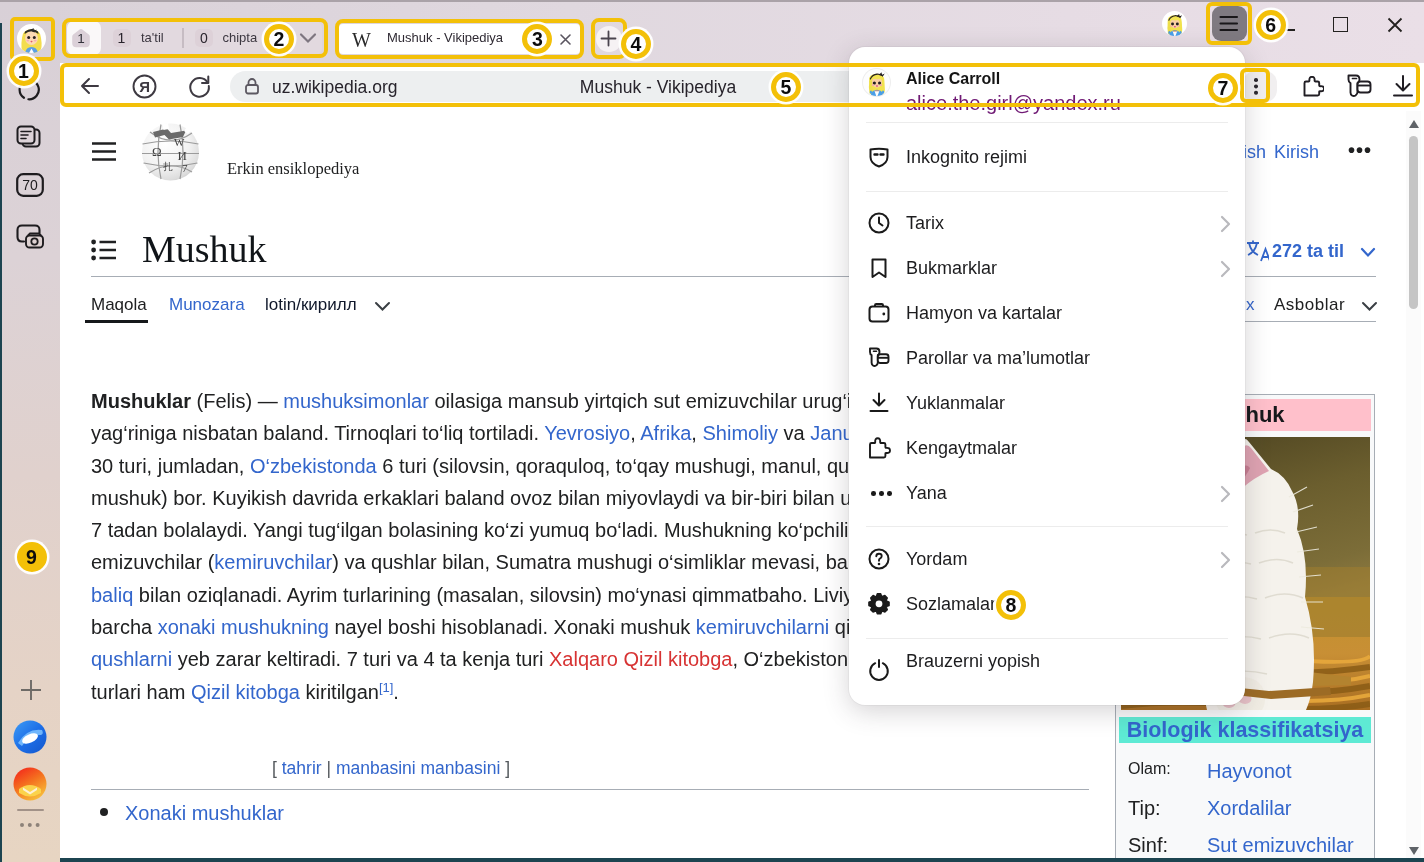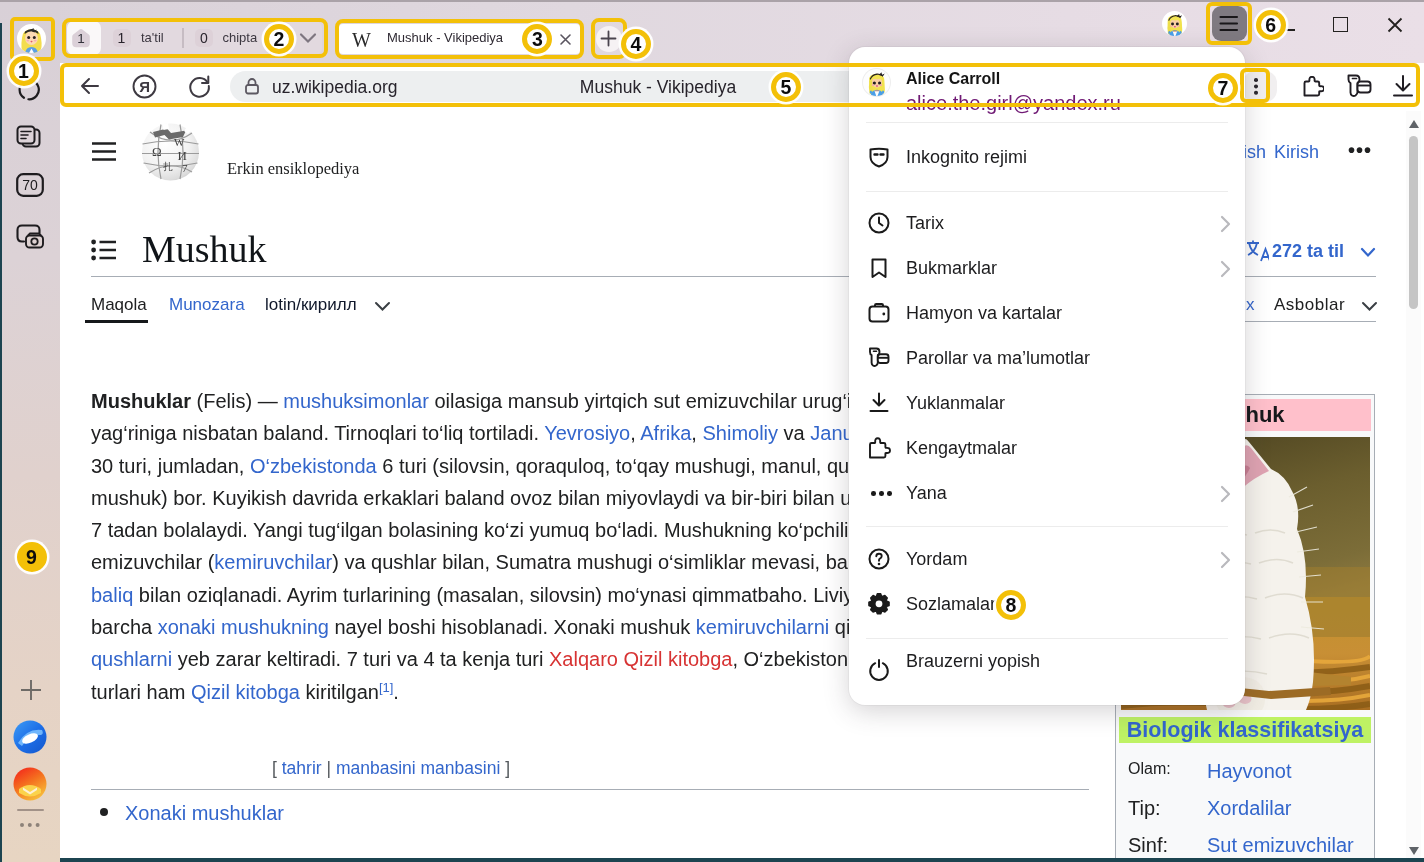--- a/index.html
+++ b/index.html
@@ -244,21 +244,21 @@
       <path d="M100 100 Q112 94 126 98 M134 96 Q150 90 164 96 M96 130 Q112 122 130 127 M138 126 Q156 119 172 126 M94 165 Q114 156 136 162 M144 161 Q164 153 182 161 M92 205 Q116 196 140 202 M148 201 Q170 193 188 201 M90 240 Q118 230 146 237"></path>
     </g>
     <g stroke="#eceade" stroke-width="1.2" fill="none" opacity="0.9">
       <path d="M168 60 L186 50 M172 75 L192 68 M175 95 L196 90 M176 115 L198 112 M178 140 L200 138 M180 165 L202 165 M180 190 L203 192"></path>
     </g>
     <path d="M96 258 Q100 242 118 240 Q138 239 143 254 Q146 266 141 273 L98 273 Q93 266 96 258Z" fill="#f1ede4"></path>
     <ellipse cx="108" cy="266" rx="6.5" ry="5" fill="#e5bcc3"></ellipse>
     <ellipse cx="124" cy="262" rx="6.5" ry="5" fill="#e8c2c8"></ellipse>
     <path d="M60 252 L150 262 L210 258 L209 250 L148 254 L62 245Z" fill="#9c6b25"></path>
   </svg>
-  <div class="abs" style="left:3px;top:322px;width:252px;height:26px;background:#bef264;text-align:center;font-size:21.5px;font-weight:bold;color:#36c;line-height:26px;">Biologik klassifikatsiya</div>
+  <div class="abs" style="left:3px;top:322px;width:252px;height:26px;background:#5eead4;text-align:center;font-size:21.5px;font-weight:bold;color:#36c;line-height:26px;">Biologik klassifikatsiya</div>
   <div class="abs" style="left:12px;top:365px;font-size:16px;color:#202122;">Olam:</div>
   <div class="abs blue" style="left:91px;top:365px;font-size:20px;">Hayvonot</div>
   <div class="abs" style="left:12px;top:402px;font-size:20px;color:#202122;">Tip:</div>
   <div class="abs blue" style="left:91px;top:402px;font-size:20px;">Xordalilar</div>
   <div class="abs" style="left:12px;top:439px;font-size:20px;color:#202122;">Sinf:</div>
   <div class="abs blue" style="left:91px;top:439px;font-size:20px;">Sut emizuvchilar</div>
 </div>
 
 <div class="abs" id="scrollbar" style="left:1406px;top:111px;width:15px;height:747px;background:#fbfbfb;">
   <svg class="abs" style="left:3px;top:9px;" width="10" height="8" viewBox="0 0 10 8">

